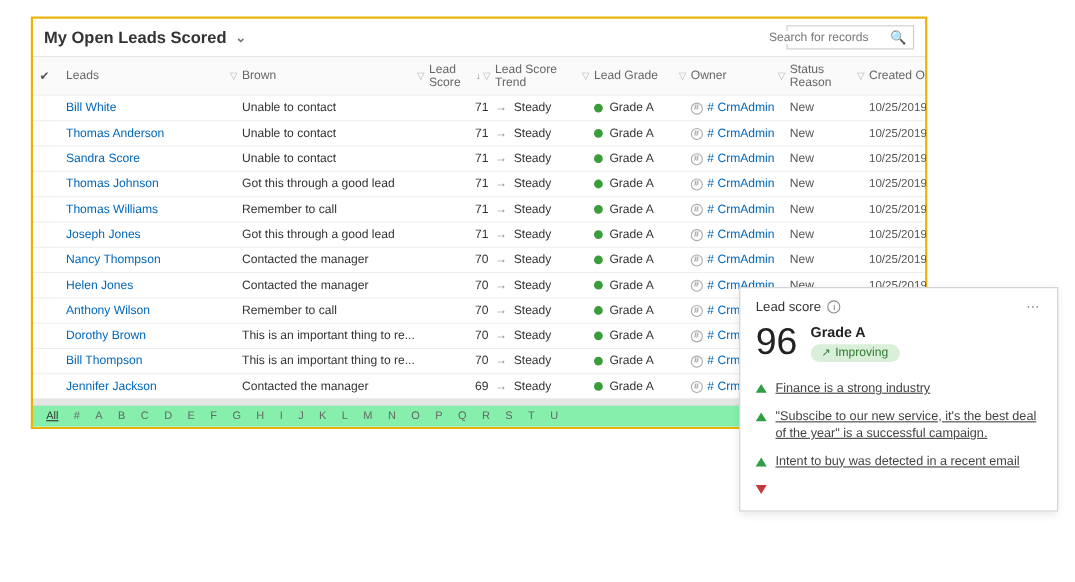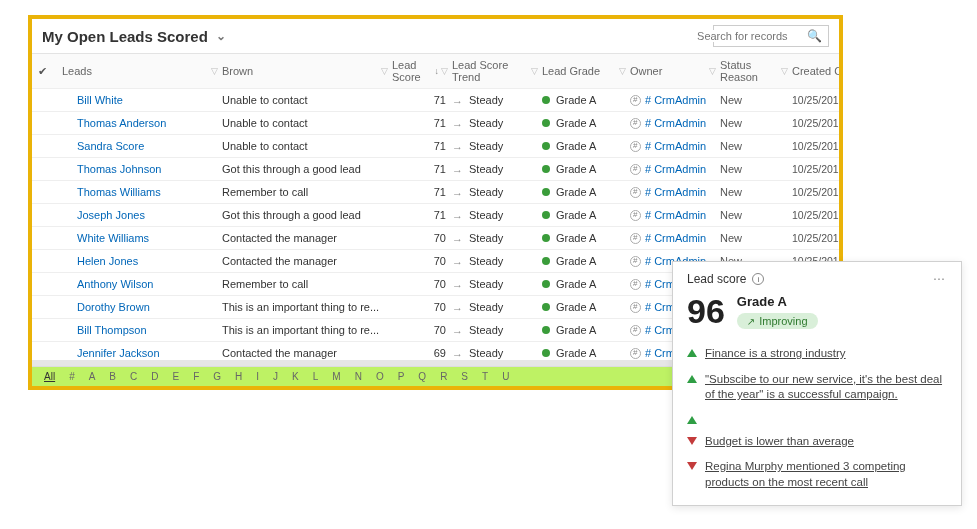--- a/index.html
+++ b/index.html
@@ -10,21 +10,21 @@
     background: #fff;
     width: 977px;
     height: 529px;
     position: relative;
   }
   .window {
     position: absolute;
     top: 15px; left: 28px;
     width: 815px;
     height: 375px;
-    border: 4px solid #eab308;
+    border: 2px solid #eab308;
     background: #fff;
     display: flex;
     flex-direction: column;
   }
   .header-row {
     display: flex;
     align-items: center;
     justify-content: space-between;
     padding: 6px 10px;
   }
@@ -85,21 +85,20 @@
   .filter-icon {
     color: #bbb;
     font-size: 9px;
     margin-left: auto;
     padding-right: 4px;
   }
   .sort-ind { color: #888; font-size: 9px; }
   .row .name-link {
     color: #0066b8;
     text-decoration: none;
-    margin-left: 15px;
   }
   .row .topic { color: #333; }
   .row .score { text-align: right; padding-right: 6px; }
   .trend-cell { display: flex; align-items: center; gap: 6px; }
   .arrow-right { color: #888; font-size: 11px; }
   .grade-cell { display: flex; align-items: center; gap: 6px; }
   .dot-green {
     width: 8px; height: 8px; border-radius: 50%; background: #3a9c3a;
     display: inline-block;
   }
@@ -117,21 +116,21 @@
   .created { color: #555; font-size: 10.5px; white-space: nowrap; }
   .rowsbox { overflow-y: auto; flex: 1; }
   .check { color: #555; font-size: 11px; text-align: center; }
   .azstrip {
     display: flex;
     gap: 14px;
     padding: 4px 12px;
     border-top: 1px solid #ddd;
     color: #666;
     font-size: 10px;
-    background: #bef264;
+    background: #86efac;
   }
   .azstrip .az-all { text-decoration: underline; color: #333; }
   .scrollbar-fake {
     height: 6px; background: #e6e6e6;
   }
   
   .card {
     position: absolute;
     top: 261px; left: 672px;
     width: 290px;
@@ -145,21 +144,21 @@
     display: flex; justify-content: space-between; align-items: center;
     color: #333; font-size: 12px;
   }
   .card-header .info-icon {
     width: 12px; height: 12px; border: 1px solid #888; border-radius: 50%;
     display: inline-flex; align-items: center; justify-content: center;
     font-size: 8px; color: #666;
   }
   .card-more { color: #888; letter-spacing: 2px; }
   .score-block { display: flex; align-items: center; gap: 12px; margin: 6px 0 10px 0; }
-  .big-score { font-size: 34px; font-weight: 700; color: #222; }
+  .big-score { font-size: 34px; font-weight: 400; color: #222; }
   .grade-improve { display: flex; flex-direction: column; gap: 4px; }
   .grade-label { font-weight: 600; font-size: 13px; color: #222; }
   .badge-improving {
     background: #d9efd9; color: #2f7a2f; border-radius: 10px;
     padding: 2px 10px; font-size: 11px; display: inline-flex; align-items: center; gap: 4px;
     width: fit-content;
   }
   .badge-improving .trend-up { font-size: 10px; }
   .reasons { list-style: none; margin: 0; padding: 0; }
   .reasons li {
@@ -349,21 +348,21 @@
           </div>
     <div class="owner-cell">
             <span class="owner-icon"></span>
             <a class="owner-link"># CrmAdmin</a>
           </div>
     <div class="status">New</div>
     <div class="created">10/25/2019 11:33 PM</div>
   </div>
         <div class="row">
     <div class="check"></div>
-    <div><a class="name-link">White Williams</a></div>
+    <div><a class="name-link">Nancy Thompson</a></div>
     <div class="topic">Contacted the manager</div>
     <div class="score">70</div>
     <div class="trend-cell">
             <span class="arrow-right">→</span>
             <span>Steady</span>
           </div>
     <div class="grade-cell">
             <span class="dot-green"></span>
             <span>Grade A</span>
           </div>
@@ -532,23 +531,19 @@
       <li>
         <span class="tri-up"></span>
         <span>Finance is a strong industry</span>
       </li>
       <li>
         <span class="tri-up"></span>
         <span>"Subscibe to our new service, it's the best deal of the year" is a successful campaign.</span>
       </li>
       <li>
         <span class="tri-up"></span>
+        <span>Intent to buy was detected in a recent email</span>
       </li>
       <li>
         <span class="tri-down"></span>
-        <span>Budget is lower than average</span>
-      </li>
-      <li>
-        <span class="tri-down"></span>
-        <span>Regina Murphy mentioned 3 competing products on the most recent call</span>
       </li>
     </ul>
 </div>
 
 </body></html>

